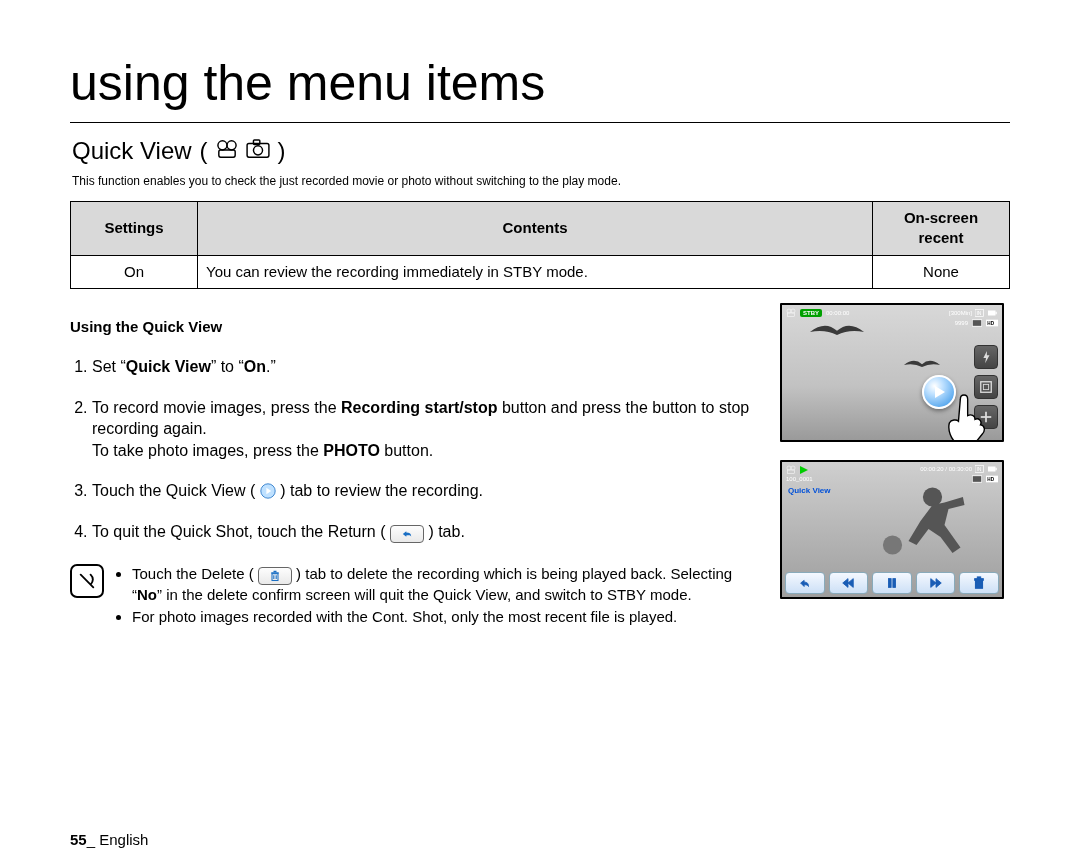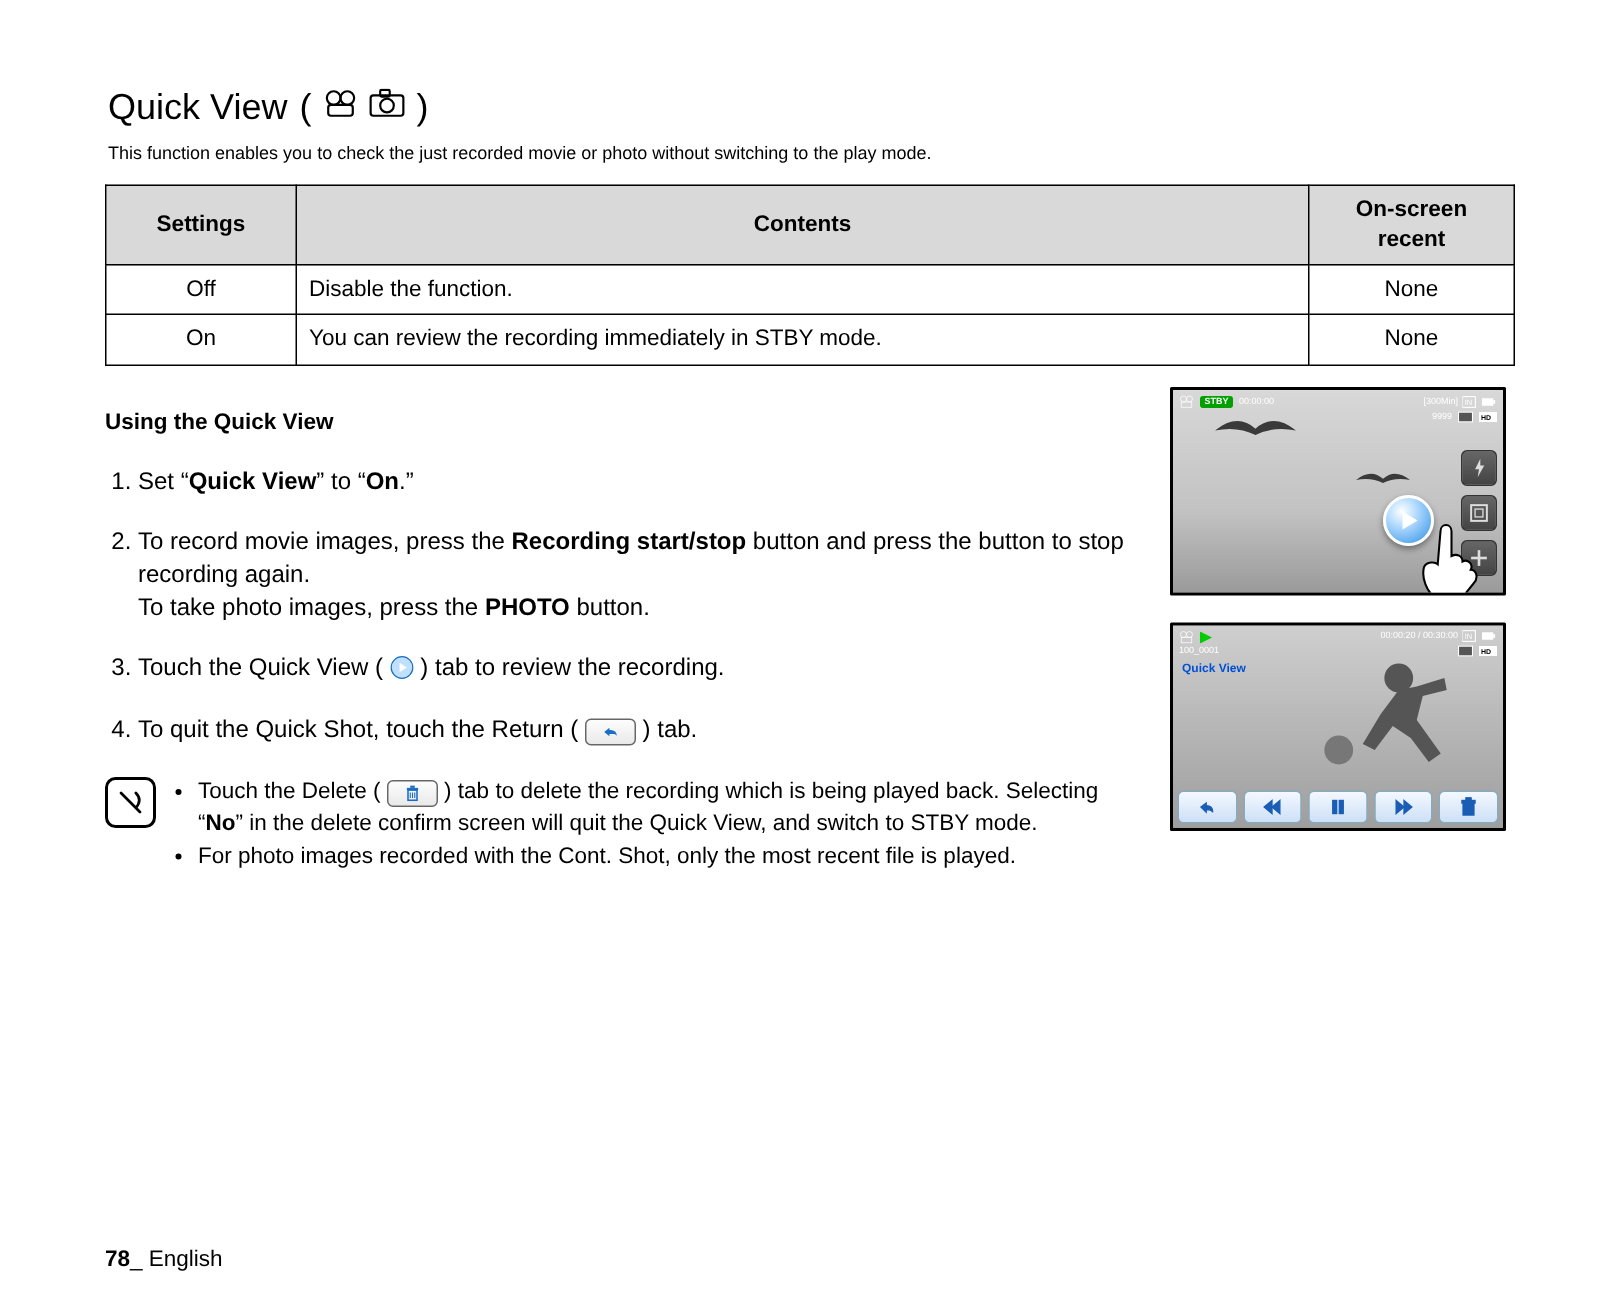--- a/index.html
+++ b/index.html
@@ -219,20 +219,21 @@
     font-size:15px;
   }
   .page-footer .pn { font-weight:700; }
   b { font-weight:700; }
 </style>
 </head>
 <body>
 
 <div class="page">
 
+  <h1 class="chapter-title">using the menu items</h1>
 
   <div class="section-title">
     <span>Quick View</span>
     <span>(</span>
     <span class="icon-small">
       <svg width="22" height="20" viewBox="0 0 24 22">
           <circle cx="7" cy="7" r="5" fill="none" stroke="#000" stroke-width="1.6"></circle>
           <circle cx="17" cy="7" r="5" fill="none" stroke="#000" stroke-width="1.6"></circle>
           <rect x="3" y="12" width="18" height="8" rx="2" fill="none" stroke="#000" stroke-width="1.6"></rect>
         </svg>
@@ -253,25 +254,20 @@
     <thead>
       <tr>
         <th>Settings</th>
         <th>Contents</th>
         <th style="white-space:pre-line;">On-screen
 recent</th>
       </tr>
     </thead>
     <tbody>
       <tr>
-        <td class="c1">Off</td>
-        <td>Disable the function.</td>
-        <td class="c3">None</td>
-      </tr>
-      <tr>
         <td class="c1">On</td>
         <td>You can review the recording immediately in STBY mode.</td>
         <td class="c3">None</td>
       </tr>
     </tbody>
   </table>
 
   <div class="two-col">
     <div class="col-left">
 
@@ -474,16 +470,16 @@
                 <rect x="6" y="1" width="4" height="2"></rect>
               </svg>
             </div>
         </div>
       </div>
 
     </div>
   </div>
 
   <div class="page-footer">
-    <span class="pn">78</span><span>_ </span><span>English</span>
+    <span class="pn">55</span><span>_ </span><span>English</span>
   </div>
 
 </div>
 
 </body></html>

